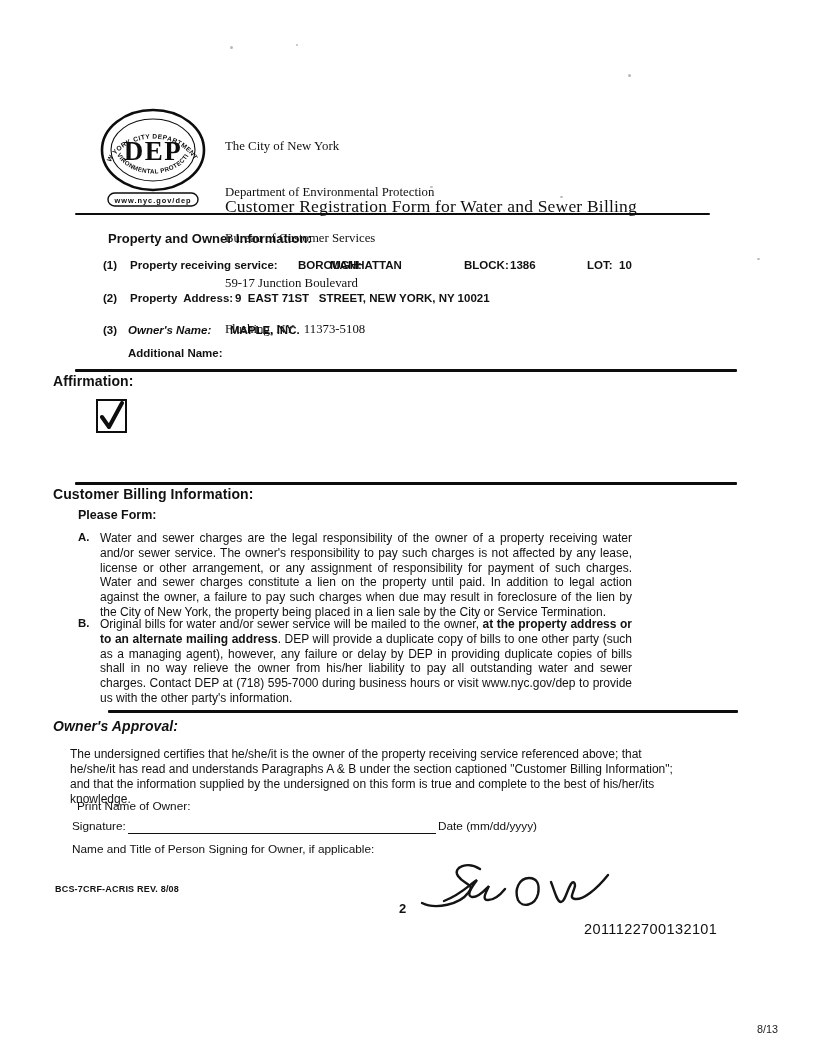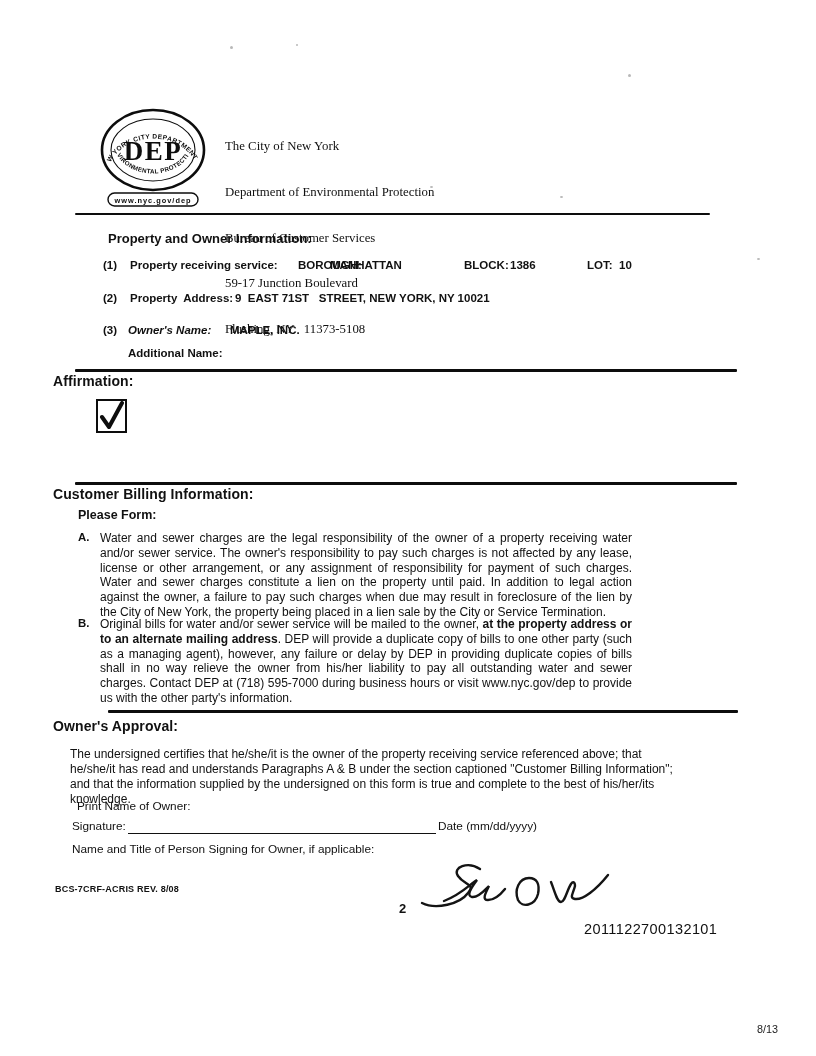--- a/index.html
+++ b/index.html
@@ -63,20 +63,21 @@
   </div>
 
   <div class="abs serifb hdr-agency" style="white-space:pre;">
     <div>The City of New York</div>
     <div>Department of Environmental Protection</div>
     <div>Bureau of Customer Services</div>
     <div>59-17 Junction Boulevard</div>
     <div>Flushing, NY   11373-5108</div>
   </div>
 
+  <div class="abs serifb form-title">Customer Registration Form for Water and Sewer Billing</div>
   <div class="abs rule rule-title"></div>
 
   <div class="abs sub-h" style="left:108px;top:231px;font-size:13px;">Property and Owner Information:</div>
 
   <div class="abs" style="left:0;top:259px;width:816px;height:16px;">
     <span class="abs frow" style="left:103px;">(1)</span>
     <span class="abs frow" style="left:130px;">Property receiving service:</span>
     <span class="abs frow" style="left:268px;padding-left:30px;">BOROUGH:</span>
     <span class="abs frow" style="left:330px;">MANHATTAN</span>
     <span class="abs frow" style="left:464px;">BLOCK:</span>
@@ -114,21 +115,21 @@
 
   <span class="abs plabel" style="left:78px;top:531px;">A.</span>
   <div class="abs para" style="left:100px;top:531px;width:532px;">Water and sewer charges are the legal responsibility of the owner of a property receiving water and/or sewer service. The owner's responsibility to pay such charges is not affected by any lease, license or other arrangement, or any assignment of responsibility for payment of such charges. Water and sewer charges constitute a lien on the property until paid. In addition to legal action against the owner, a failure to pay such charges when due may result in foreclosure of the lien by the City of New York, the property being placed in a lien sale by the City or Service Termination.</div>
 
   <span class="abs plabel" style="left:78px;top:617px;">B.</span>
   <div class="abs para" style="left:100px;top:617px;width:532px;">
     <span>Original bills for water and/or sewer service will be mailed to the owner, </span><span style="font-weight:bold;">at the property address or to an alternate mailing address</span><span>.  DEP will provide a duplicate copy of bills to one other party (such as a managing agent), however, any failure or delay by DEP in providing duplicate copies of bills shall in no way  relieve the owner from his/her liability to pay all outstanding water and sewer charges. Contact DEP at (718) 595-7000 during business hours or visit www.nyc.gov/dep to provide us with the other party's information.</span>
   </div>
 
   <div class="abs rule rule-appr"></div>
-  <div class="abs sec-h" style="left:53px;top:718px;">Owner's Approval:</div>
+  <div class="abs sec-h" style="left:53px;top:718px;font-style:italic;">Owner's Approval:</div>
   <div class="abs para" style="left:70px;top:747px;width:608px;text-align:left;line-height:15px;">The undersigned certifies that he/she/it is the owner of the property receiving service referenced above; that he/she/it has read and understands Paragraphs A &amp; B under the section captioned "Customer Billing Information"; and that the information supplied by the undersigned on this form is true and complete to the best of his/her/its knowledge.</div>
 
   <div class="abs reg" style="left:77px;top:799px;">Print Name of Owner:</div>
 
   <div class="abs" style="left:0;top:819px;width:816px;height:18px;">
     <span class="abs reg" style="left:72px;">Signature:</span>
     <span class="abs sigline" style="left:128px;top:14px;width:308px;"></span>
     <span class="abs reg" style="left:438px;">Date (mm/dd/yyyy)</span>
   </div>
 

